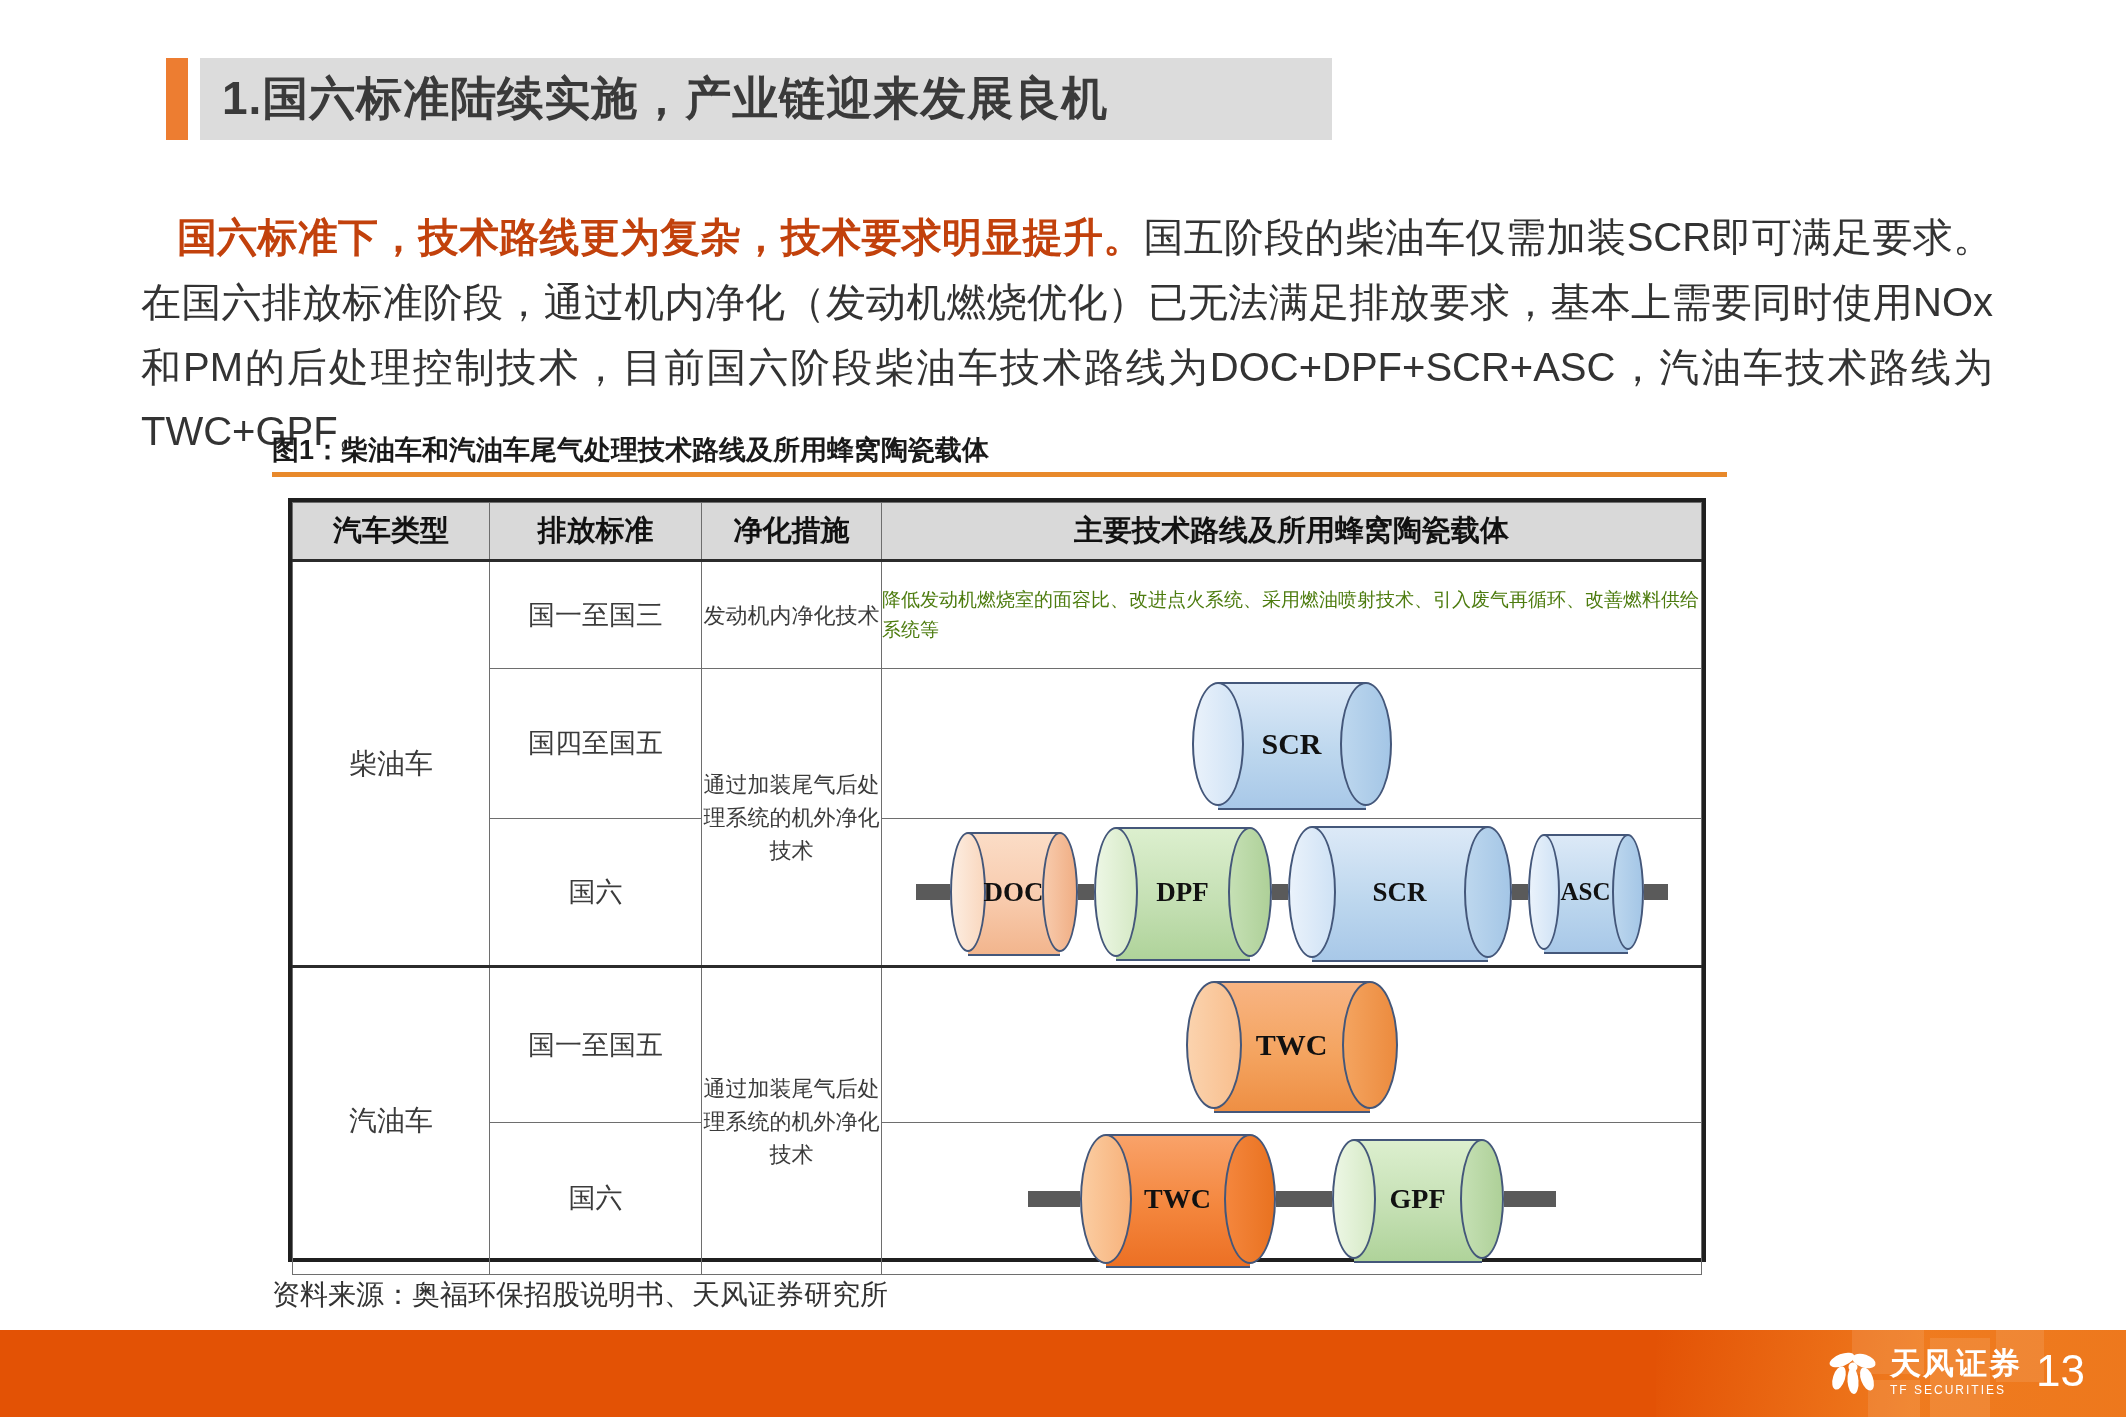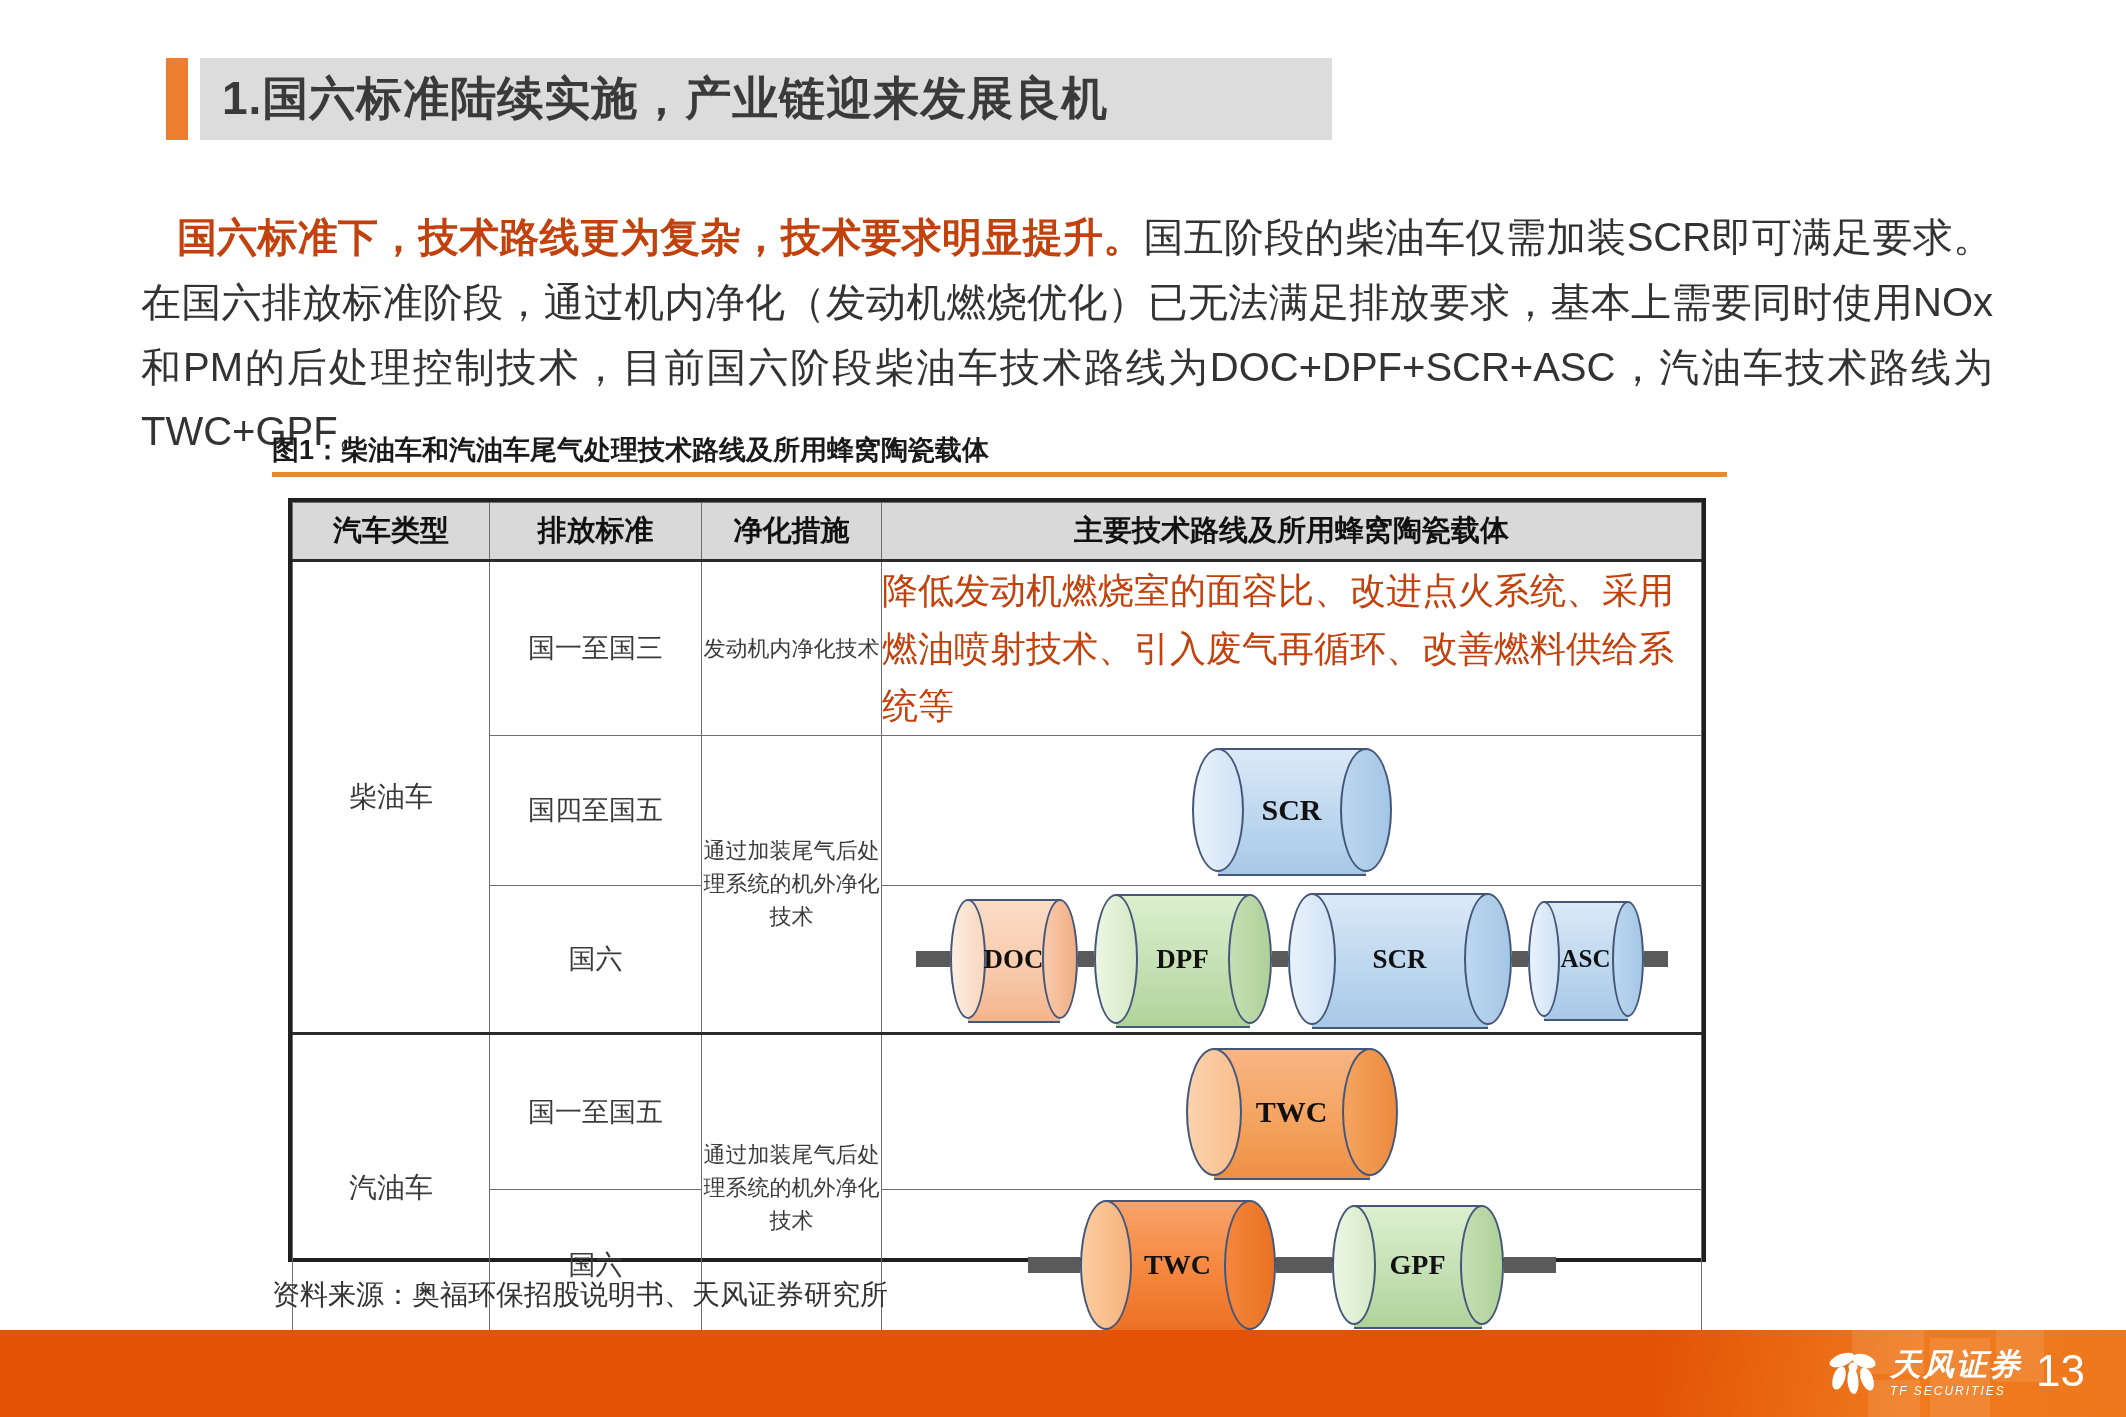--- a/index.html
+++ b/index.html
@@ -31,21 +31,21 @@
   
   .tbl-wrap{position:absolute;left:288px;top:498px;width:1418px;height:764px;
             border:4px solid #1f1f1f;background:#fff;box-sizing:border-box;}
   table.t{border-collapse:collapse;width:100%;height:100%;table-layout:fixed;}
   table.t td,table.t th{border:1px solid #6e6e6e;padding:0;vertical-align:middle;}
   .c1{width:197px;}.c2{width:212px;}.c3{width:180px;}
   .hdr{background:#D9D9D9;height:56px;text-align:center;font-size:29px;font-weight:700;color:#111;
        border-bottom:3px solid #2b2b2b !important;}
   .cellc{text-align:center;font-size:27px;color:#3b3b3b;line-height:1.35;}
   .cell-measure{font-size:22px;color:#3b3b3b;line-height:1.5;text-align:center;padding:6px 4px;}
-  .desc{font-size:36px;color:#c2410c;line-height:1.6;padding:10px 14px;text-align:left;}
+  .desc{font-size:19px;color:#4d7c0f;line-height:1.6;padding:10px 14px;text-align:left;}
   .vtype{font-size:28px;color:#3b3b3b;text-align:center;}
   .r-thick{border-bottom:3px solid #2b2b2b !important;}
 
   
   .diagram{position:relative;width:100%;height:100%;display:flex;align-items:center;justify-content:center;}
   .cyl-row{display:flex;align-items:center;justify-content:center;position:relative;}
   .cyl{position:relative;display:inline-block;}
   .cyl .body{position:relative;height:100%;border-top:2px solid #44577a;border-bottom:2px solid #44577a;}
   .cyl .cap-l,.cyl .cap-r{position:absolute;top:0;height:100%;border:2px solid #44577a;border-radius:50%;
                           box-sizing:border-box;}
@@ -56,21 +56,21 @@
 
   
   .src{position:absolute;left:272px;top:1276px;font-size:28px;color:#333;white-space:nowrap;}
 
   
   .footer{position:absolute;left:0;top:1330px;width:2126px;height:87px;background:#E35205;}
   .footer-grad{position:absolute;right:0;top:0;width:470px;height:87px;
     background:linear-gradient(100deg,#E35205 0%,#F07D20 55%,#EE7A1E 100%);opacity:.95;}
   .footer-sq{position:absolute;background:rgba(255,255,255,.10);}
   .footer-text{position:absolute;left:168px;top:1352px;font-size:33px;color:#ffffff;white-space:nowrap;}
-  .logo{position:absolute;left:1826px;top:1348px;display:flex;align-items:flex-end;gap:10px;font-style:italic;}
+  .logo{position:absolute;left:1826px;top:1348px;display:flex;align-items:flex-start;gap:10px;}
   .logo-mark{width:54px;height:50px;position:relative;}
   .logo-cn{font-size:31px;font-weight:700;color:#fff;letter-spacing:2px;line-height:1;}
   .logo-en{font-size:12px;color:#fff;letter-spacing:2px;margin-top:4px;}
   .pagenum{position:absolute;left:2036px;top:1346px;font-size:44px;color:#ffffff;}
 </style>
 </head>
 <body>
 
 <div class="page">
 

